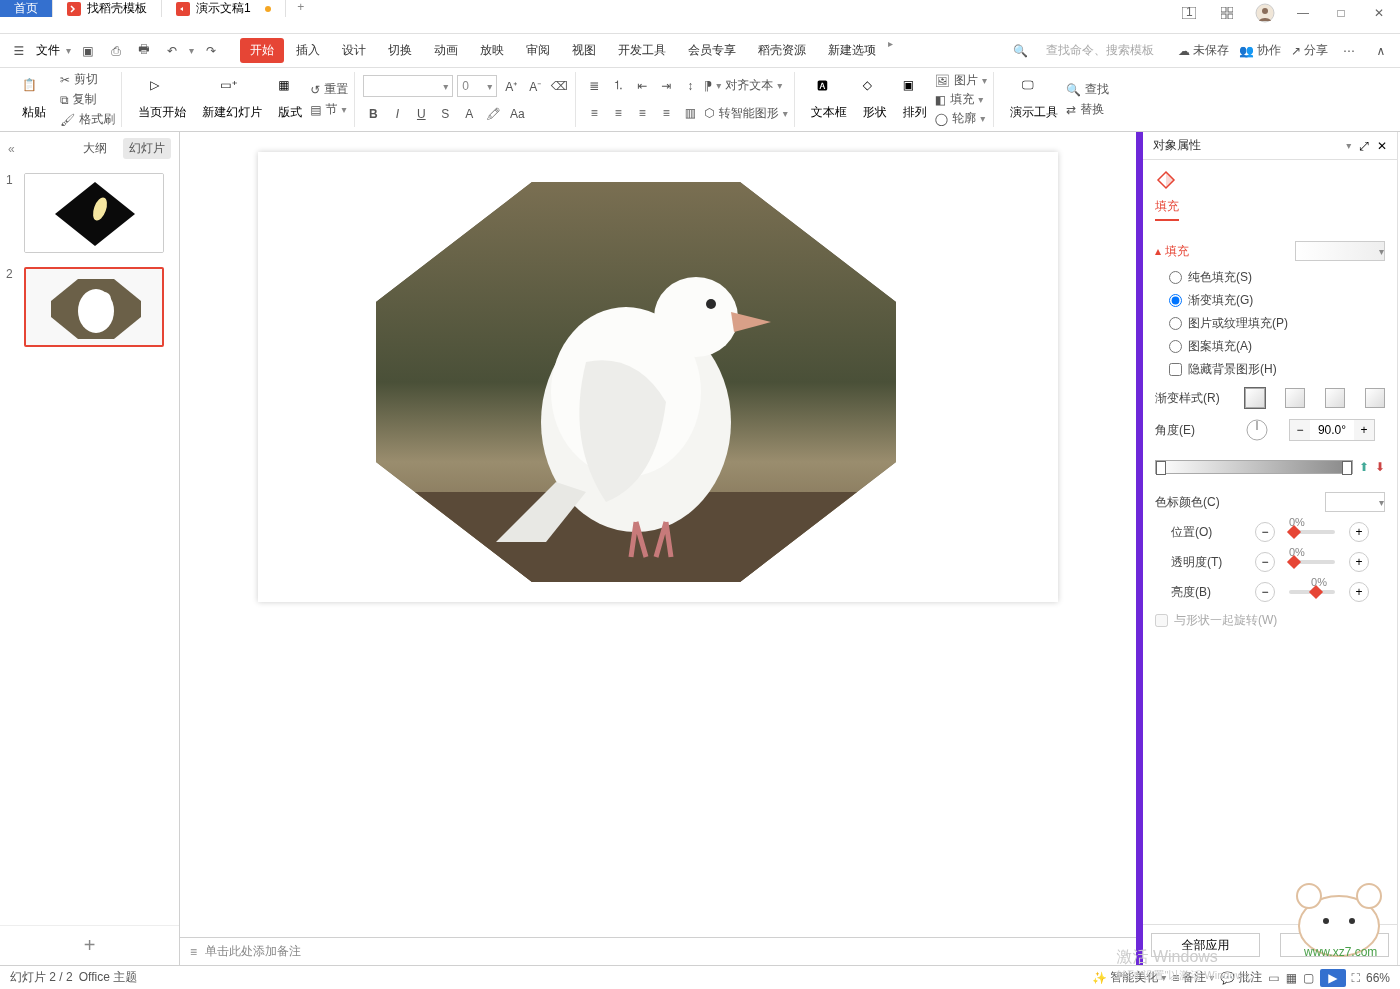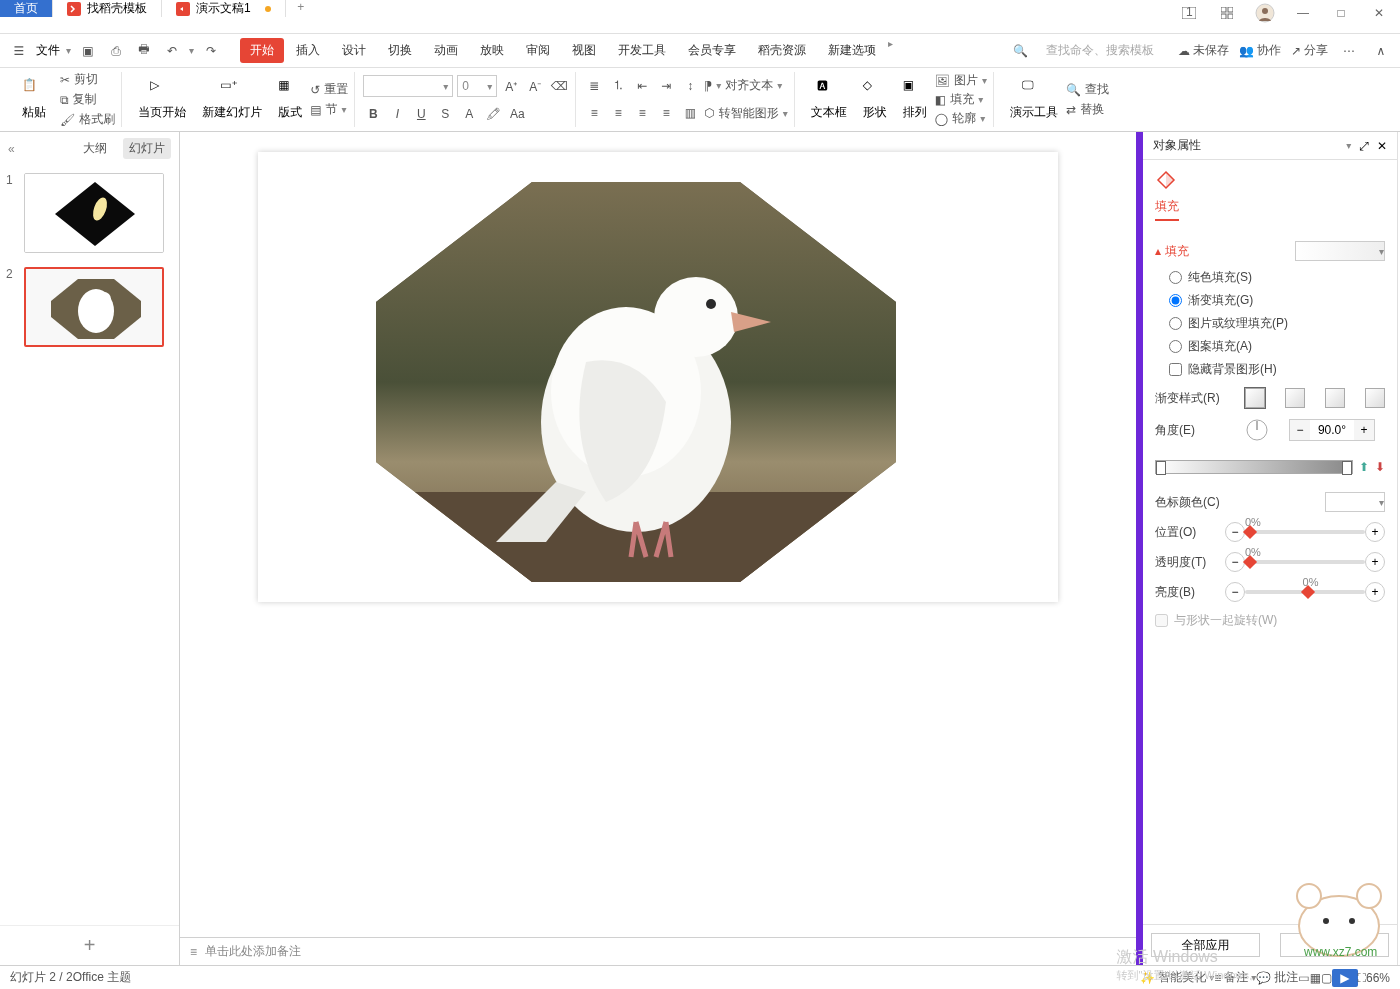--- a/index.html
+++ b/index.html
@@ -57,33 +57,33 @@
 .section-title { color:#e64535; margin:8px 0; display:flex; align-items:center; gap:4px; }
 .radio-row,.check-row { display:flex; align-items:center; gap:6px; margin:6px 0 6px 14px; color:#444; }
 .radio-row input,.check-row input { margin:0; }
 .field-row { display:flex; align-items:center; gap:20px; margin:10px 0; }
 .field-label { width:70px; color:#444; }
 .swatch { width:20px; height:20px; border:1px solid #aaa; background:linear-gradient(135deg,#fff,#ddd); cursor:pointer; }
 .swatch.sel { outline:1px solid #666; }
 .spinner { display:flex; border:1px solid #ccc; height:22px; }
 .spinner button { width:20px; border:none; background:#f5f5f5; cursor:pointer; }
 .spinner span { min-width:44px; display:flex; align-items:center; justify-content:center; background:#fff; }
-.slider-row { display:flex; align-items:center; gap:0; margin:10px 0; }
+.slider-row { display:flex; align-items:center; gap:14px; margin:10px 16px; }
 .slider-track { flex:1; height:4px; background:#ddd; position:relative; border-radius:2px; }
 .slider-thumb { position:absolute; width:10px; height:10px; background:#e64535; top:-3px; transform:rotate(45deg); }
 .slider-val { color:#888; font-size:11px; position:absolute; top:-14px; }
 .round-btn { width:20px; height:20px; border:1px solid #ccc; border-radius:50%; display:flex; align-items:center; justify-content:center; cursor:pointer; background:#fff; }
 .gradient-bar { height:14px; background:linear-gradient(to right,#fff,#888); border:1px solid #aaa; position:relative; margin:8px 0; }
 .grad-stop { position:absolute; width:10px; height:14px; top:0; background:#fff; border:1px solid #666; }
 .color-combo { width:60px; height:20px; border:1px solid #ccc; background:#fff; display:flex; align-items:center; }
 .prop-footer { border-top:1px solid #e0e0e0; padding:8px; display:flex; gap:20px; }
 .prop-footer button { flex:1; border:1px solid #ccc; background:#fff; height:24px; cursor:pointer; }
 .tool-strip { width:36px; border-left:1px solid #e0e0e0; display:flex; flex-direction:column; align-items:center; padding-top:12px; gap:18px; }
 .tool-strip .ts { width:20px; height:20px; color:#888; cursor:pointer; display:flex; align-items:center; justify-content:center; }
-.statusbar { height:24px; border-top:1px solid #d0d0d0; display:flex; align-items:center; padding:0 10px; gap:0; color:#555; font-size:11px; }
+.statusbar { height:24px; border-top:1px solid #d0d0d0; display:flex; align-items:center; padding:0 10px; gap:6px; color:#555; font-size:11px; }
 .statusbar .spacer { flex:1; }
 .sb-btn { display:flex; align-items:center; gap:3px; cursor:pointer; }
 .watermark { position:absolute; right:140px; bottom:6px; color:#ccc; font-size:13px; pointer-events:none; }
 .logo-corner { position:absolute; right:6px; bottom:28px; width:110px; height:90px; pointer-events:none; }
 svg { display:block; }
 .chev { font-size:10px; color:#888; }
 </style>
 </head>
 <body>
 

